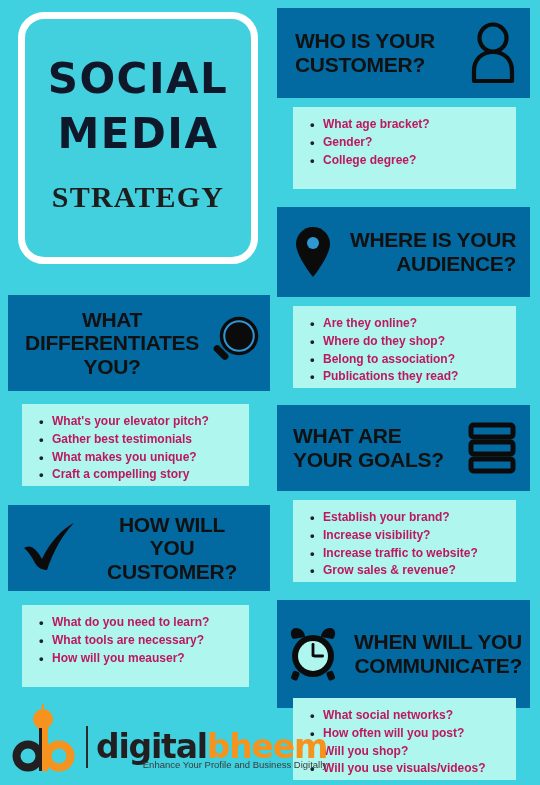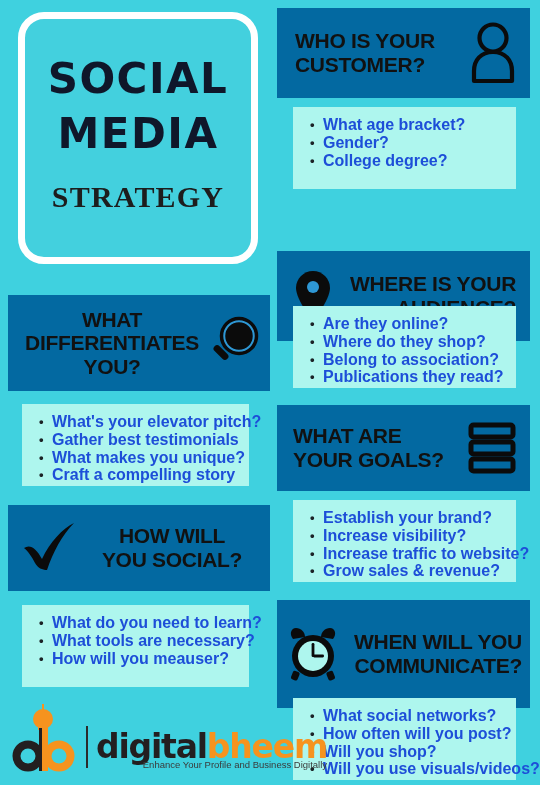--- a/index.html
+++ b/index.html
@@ -44,23 +44,23 @@
     background: #AEF6EE;
     box-sizing: border-box;
     padding: 9px 10px 9px 12px;
   }
   .list-box ul {
     margin: 0;
     padding: 0 0 0 18px;
     list-style: none;
   }
   .list-box li {
-    color: #1d4ed8;
-    font-weight: bold;
-    font-size: 16px;
+    color: #be185d;
+    font-weight: bold;
+    font-size: 12px;
     line-height: 17.8px;
     position: relative;
     white-space: nowrap;
   }
   .list-box li::before {
     content: "\2022";
     position: absolute;
     left: -13px;
     top: 0;
     font-size: 13px;
@@ -100,21 +100,21 @@
     font-size: 30px;
     letter-spacing: 1.2px;
     margin-top: 24px;
     text-align: center;
   }
 
   
   #hdr-customer   { left: 277px; top: 8px;   width: 253px; height: 90px;  padding-left: 18px; justify-content: space-between; padding-right: 10px; }
   #list-customer  { left: 293px; top: 107px; width: 223px; height: 82px; }
 
-  #hdr-audience   { left: 277px; top: 207px; width: 253px; height: 90px;  padding-left: 16px; padding-right: 14px; margin-top: 44px; }
+  #hdr-audience   { left: 277px; top: 207px; width: 253px; height: 90px;  padding-left: 16px; padding-right: 14px; }
   #list-audience  { left: 293px; top: 306px; width: 223px; height: 82px; }
 
   #hdr-diff       { left: 8px;   top: 295px; width: 262px; height: 96px;  padding-left: 10px; padding-right: 8px; }
   #list-diff      { left: 22px;  top: 404px; width: 227px; height: 82px; }
 
   #hdr-goals      { left: 277px; top: 405px; width: 253px; height: 86px;  padding-left: 16px; padding-right: 14px; gap: 16px; }
   #list-goals     { left: 293px; top: 500px; width: 223px; height: 82px; }
 
   #hdr-execute    { left: 8px;   top: 505px; width: 262px; height: 86px;  padding-left: 8px; padding-right: 8px; }
   #list-execute   { left: 22px;  top: 605px; width: 227px; height: 82px; }
@@ -280,21 +280,21 @@
   </div>
 
   <div class="header-bar" id="hdr-execute">
     <div class="hdr-icon">
       <svg width="66" height="60" viewBox="0 0 66 60">
         <path d="M8 30 C14 26 20 30 26 41 C34 24 46 11 58 5 C46 17 37 34 31 52 C26 52 22 50 19 45 C16 39 12 33 8 30 Z" fill="#0b0b0b"></path>
       </svg>
     </div>
     <div class="header-title hdr-text-center">
       <div>HOW WILL</div>
-      <div>YOU SOCIAL?</div>
+      <div>YOU CUSTOMER?</div>
     </div>
   </div>
   <div class="list-box" id="list-execute">
     <ul>
       <li>What do you need to learn?</li>
       <li>What tools are necessary?</li>
       <li>How will you meauser?</li>
     </ul>
   </div>
 

